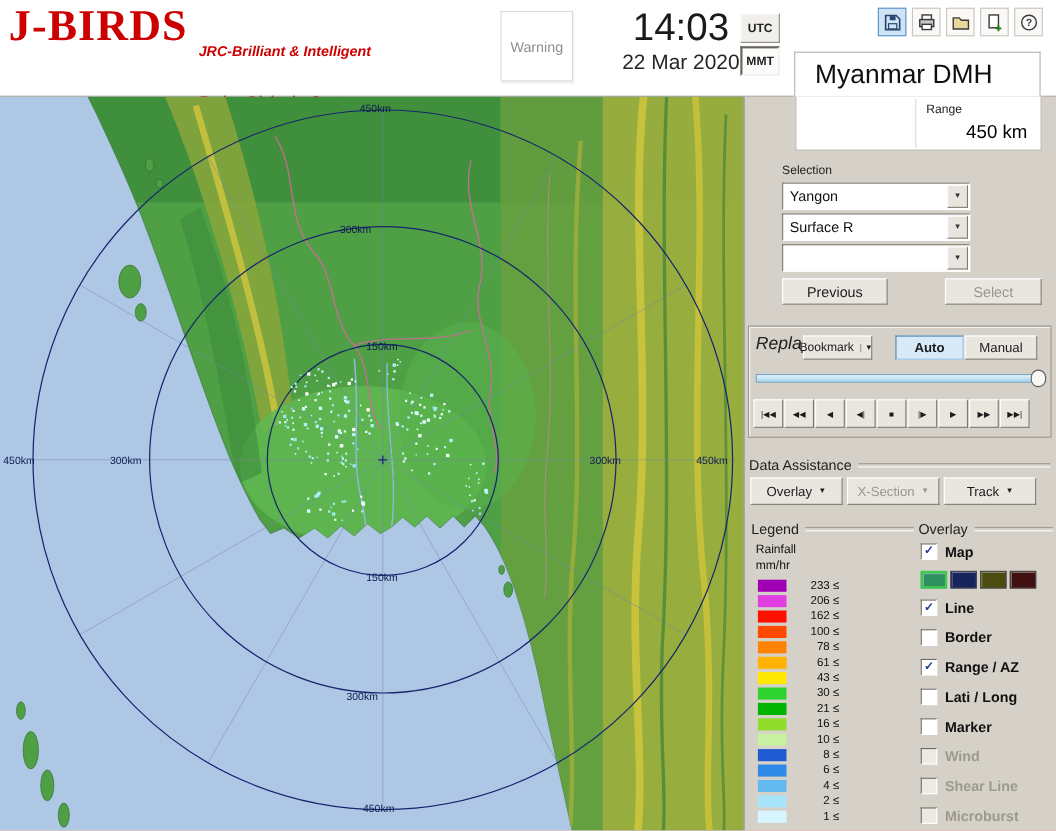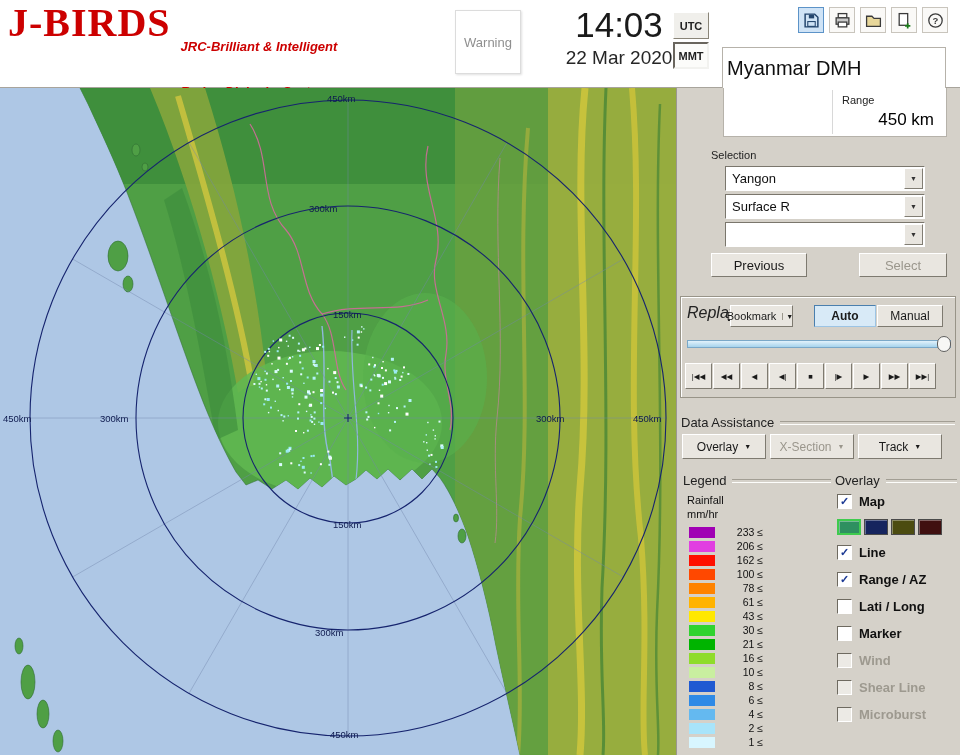--- a/index.html
+++ b/index.html
@@ -19,41 +19,41 @@
   .clock-time{font-size:35px;color:#1a1a1a;line-height:42px;}
   .clock-date{font-size:19px;color:#262626;margin-top:1px;}
   .tz{position:absolute;left:673px;top:12px;width:36px;}
   .tz-btn{width:36px;height:27px;font-size:11px;font-weight:700;color:#222;display:flex;align-items:center;justify-content:center;box-sizing:border-box;}
   .tz-utc{background:#f0efeb;border:1px solid;border-color:#fff #8a8578 #8a8578 #fff;}
   .tz-mmt{background:#fcfcfa;border:2px solid;border-color:#6a665e #f2f2ef #f2f2ef #6a665e;margin-top:3px;}
   .toolbar{position:absolute;right:12px;top:7px;display:flex;gap:5px;}
   .tool-btn{width:26px;height:26px;display:flex;align-items:center;justify-content:center;background:#faf9f7;border:1px solid #c9c5bd;box-sizing:border-box;padding:0;}
   .tool-btn.active{background:#cfe3f6;border-color:#5c93c8;}
   .station-box{position:absolute;left:722px;top:47px;width:224px;height:41px;background:#fff;border:1px solid #b6b2aa;border-bottom:none;
-       box-sizing:border-box;display:flex;align-items:center;padding-left:4px;font-size:20px;color:#0f0f0f;}
+       box-sizing:border-box;display:flex;align-items:center;padding-left:18px;font-size:24px;color:#0f0f0f;}
   
   .map{position:absolute;left:0;top:88px;width:676px;height:667px;background:#aec7e5;}
   #mapsvg text{font-family:"Liberation Sans",sans-serif;font-size:9.5px;fill:#0e1a4e;}
   
   .zoom{position:absolute;left:679px;top:91px;width:24px;}
   .zoom-btn{width:23px;height:23px;background:#ece9e3;border:1px solid;border-color:#fff #817d73 #817d73 #fff;box-sizing:border-box;
        display:flex;align-items:center;justify-content:center;padding:0;}
   .zoom-track{width:17px;height:126px;margin:2px 0 2px 3px;background:#f2f1ee;border:1px solid;border-color:#8a8578 #fff #fff #8a8578;position:relative;box-sizing:border-box;}
   .zoom-thumb{position:absolute;left:1px;top:2px;width:13px;height:46px;background:#e6e3dc;border:1px solid;border-color:#fff #817d73 #817d73 #fff;box-sizing:border-box;}
   
   .panel{position:absolute;left:676px;top:88px;width:284px;height:667px;background:#d5d1c9;border-left:1px solid #9b978f;box-sizing:border-box;}
   .btn{background:#e9e6e0;border:1px solid;border-color:#fff #7e7a70 #7e7a70 #fff;font-size:13px;color:#1a1a1a;
        display:flex;align-items:center;justify-content:center;box-sizing:border-box;font-family:inherit;padding:0;}
   .btn-disabled{color:#9a968c;}
   .range-box{position:absolute;left:46px;top:0;width:224px;height:49px;background:#fff;border:1px solid #b6b2aa;border-top:none;box-sizing:border-box;}
   .range-divider{position:absolute;left:108px;top:2px;bottom:2px;width:1px;background:#d8d8d8;}
   .range-label{position:absolute;left:118px;top:6px;font-size:11px;color:#222;}
   .range-value{position:absolute;right:12px;top:22px;font-size:17px;color:#000;}
   .sel-label{position:absolute;left:34px;top:61px;font-size:11px;color:#222;}
-  .dropdown{position:absolute;left:48px;width:200px;height:25px;background:#fff;border:1px solid;border-color:#7a766c #fff #fff #7a766c;
+  .dropdown{position:absolute;left:34px;width:171px;height:25px;background:#fff;border:1px solid;border-color:#7a766c #fff #fff #7a766c;
        display:flex;align-items:center;box-sizing:border-box;}
   .dd-value{flex:1;padding-left:6px;font-size:13px;color:#101010;}
   .dd-btn{width:19px;height:21px;margin-right:1px;background:#e8e5df;border:1px solid;border-color:#fff #817d73 #817d73 #fff;
        font-size:7px;color:#333;display:flex;align-items:center;justify-content:center;box-sizing:border-box;padding:0;}
   .prev-btn{position:absolute;left:34px;top:165px;width:96px;height:24px;}
   .select-btn{position:absolute;left:182px;top:165px;width:88px;height:24px;}
   .replay-box{position:absolute;left:3px;top:208px;width:276px;height:102px;border:1px solid #989488;box-shadow:inset 1px 1px 0 #fff;box-sizing:border-box;}
   .replay-label{position:absolute;left:6px;top:7px;font-size:16px;color:#222;font-style:italic;}
   .bookmark-btn{position:absolute;left:49px;top:8px;width:63px;height:22px;font-size:11px;}
   .bookmark-btn .bk-arrow{border-left:1px solid #9a968c;margin-left:6px;padding:0 3px;font-size:7px;}
@@ -627,20 +627,24 @@
           <span class="map-style-swatch selected" style="background: rgb(46, 144, 96);"></span>
           <span class="map-style-swatch" style="background: rgb(22, 36, 94);"></span>
           <span class="map-style-swatch" style="background: rgb(76, 76, 16);"></span>
           <span class="map-style-swatch" style="background: rgb(64, 16, 16);"></span>
         </div>
         <label class="check-row">
           <span class="cb">✓</span>
           <span class="cb-label">Line</span>
         </label>
         <label class="check-row">
+          <span class="cb"></span>
+          <span class="cb-label">Border</span>
+        </label>
+        <label class="check-row">
           <span class="cb">✓</span>
           <span class="cb-label">Range / AZ</span>
         </label>
         <label class="check-row">
           <span class="cb"></span>
           <span class="cb-label">Lati / Long</span>
         </label>
         <label class="check-row">
           <span class="cb"></span>
           <span class="cb-label">Marker</span>

